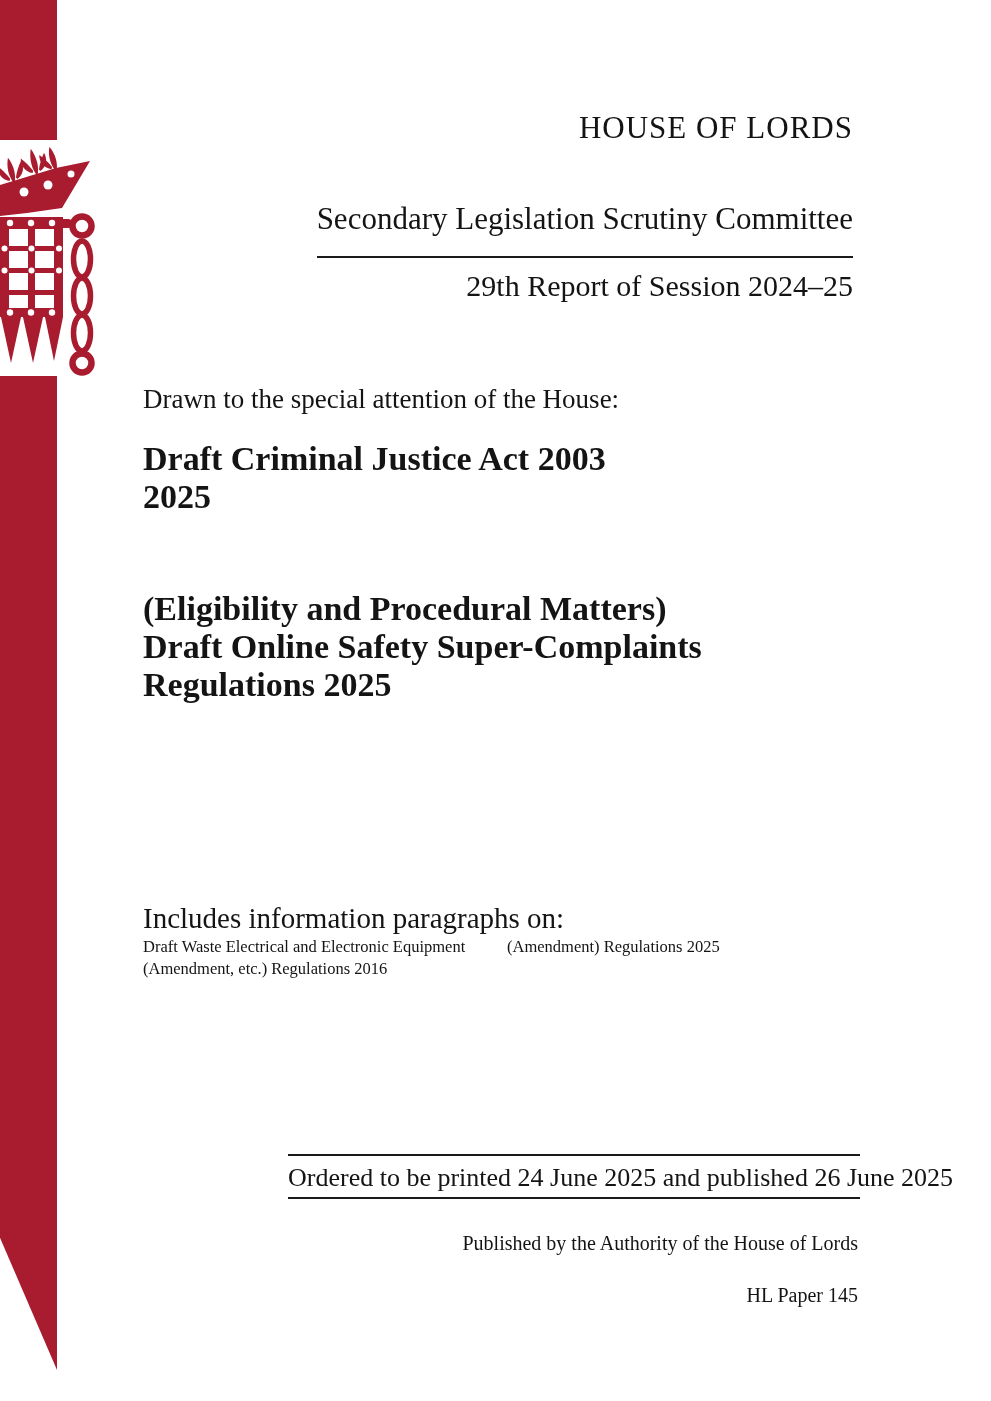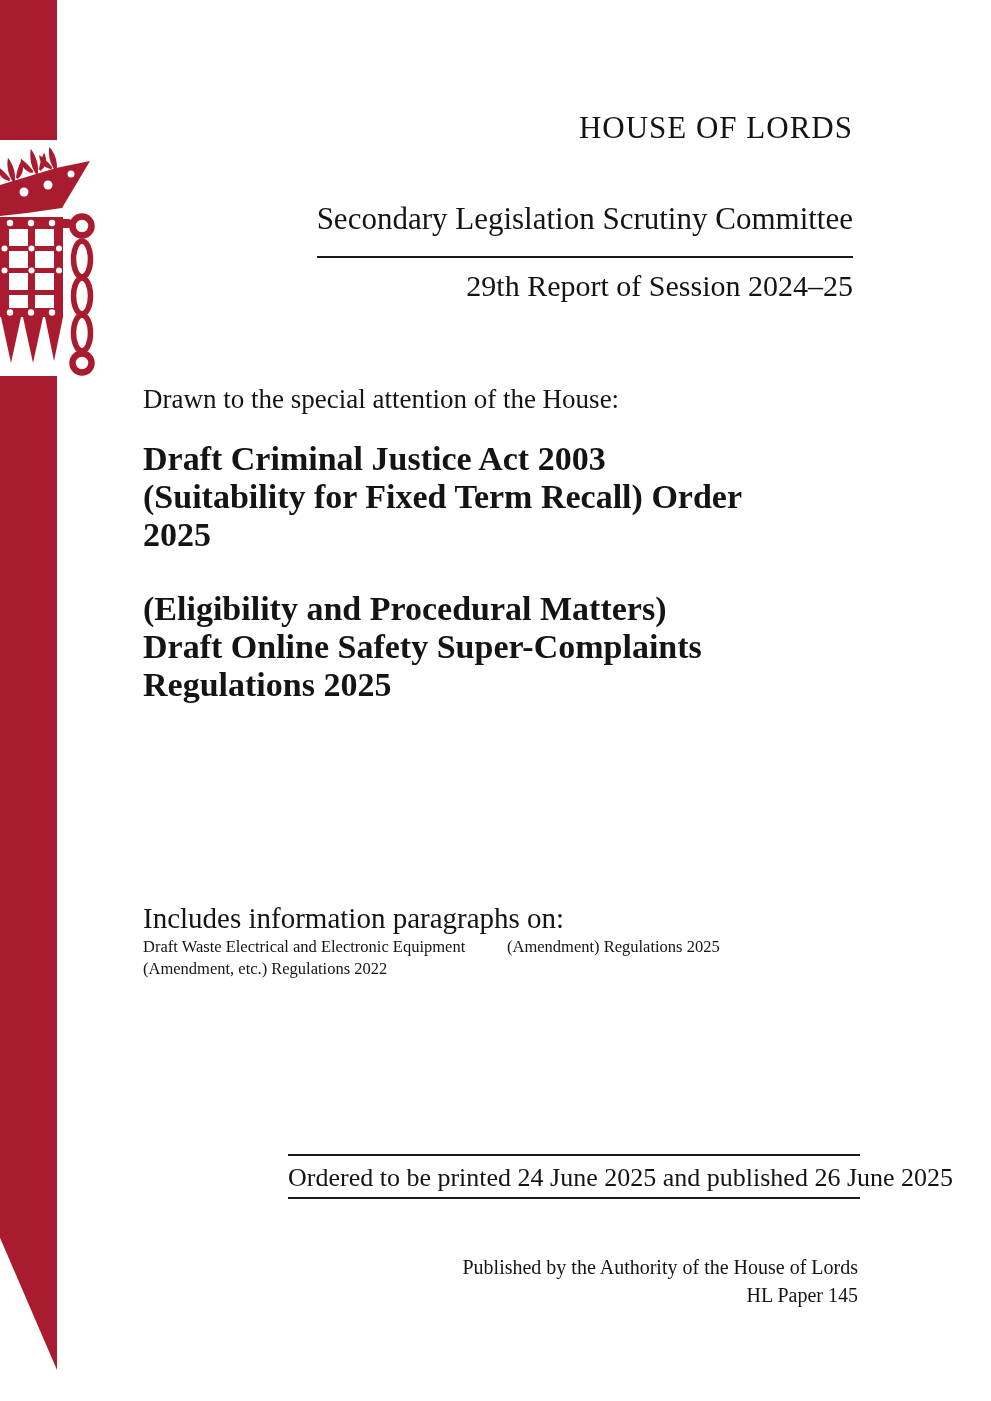--- a/index.html
+++ b/index.html
@@ -31,21 +31,21 @@
 
   .includes-heading{left:143px;top:902px;font-size:29px;white-space:nowrap;}
   .info-col{top:936px;font-size:16.5px;line-height:21.5px;white-space:nowrap;}
   .info-col-left{left:143px;}
   .info-col-right{left:507px;}
 
   .rule{left:288px;width:572px;height:2px;background:#1a1a1a;}
   .rule-top{top:1154px;}
   .rule-bottom{top:1197px;}
   .ordered-line{left:288px;top:1163px;width:572px;text-align:center;font-size:26px;white-space:nowrap;}
-  .published-line{left:12px;right:133px;top:1232px;text-align:right;font-size:20px;white-space:nowrap;margin-top:24px;}
+  .published-line{left:12px;right:133px;top:1232px;text-align:right;font-size:20px;white-space:nowrap;}
   .paper-number{left:0;right:133px;top:1284px;text-align:right;font-size:20px;white-space:nowrap;}
 
   .logo{left:0;top:145px;width:100px;height:237px;}
 </style>
 </head>
 <body>
 
 <div class="abs stripe-top"></div>
 
 <svg class="abs logo" viewBox="0 0 100 237" aria-hidden="true">
@@ -115,35 +115,34 @@
 
 <div class="abs right-block house-title">HOUSE OF LORDS</div>
 <div class="abs right-block committee-title">Secondary Legislation Scrutiny Committee</div>
 <div class="abs divider"></div>
 <div class="abs right-block report-title">29th Report of Session 2024–25</div>
 
 <div class="abs drawn-heading">Drawn to the special attention of the House:</div>
 
 <div class="abs instrument instrument-1">
   <div>Draft Criminal Justice Act 2003</div>
-  <div>(Suitability for Fixed Term Recall) Order</div>
   <div>2025</div>
 </div>
 
 <div class="abs instrument instrument-2">
   <div>(Eligibility and Procedural Matters)</div>
   <div>Draft Online Safety Super-Complaints</div>
   <div>Regulations 2025</div>
 </div>
 
 <div class="abs includes-heading">Includes information paragraphs on:</div>
 
 <div class="abs info-col info-col-left">
   <div>Draft Waste Electrical and Electronic Equipment</div>
-  <div>(Amendment, etc.) Regulations 2022</div>
+  <div>(Amendment, etc.) Regulations 2016</div>
 </div>
 
 <div class="abs info-col info-col-right">
   <div>(Amendment) Regulations 2025</div>
 </div>
 
 <div class="abs rule rule-top"></div>
 <div class="abs ordered-line">Ordered to be printed 24 June 2025 and published 26 June 2025</div>
 <div class="abs rule rule-bottom"></div>
 <div class="abs published-line">Published by the Authority of the House of Lords</div>

